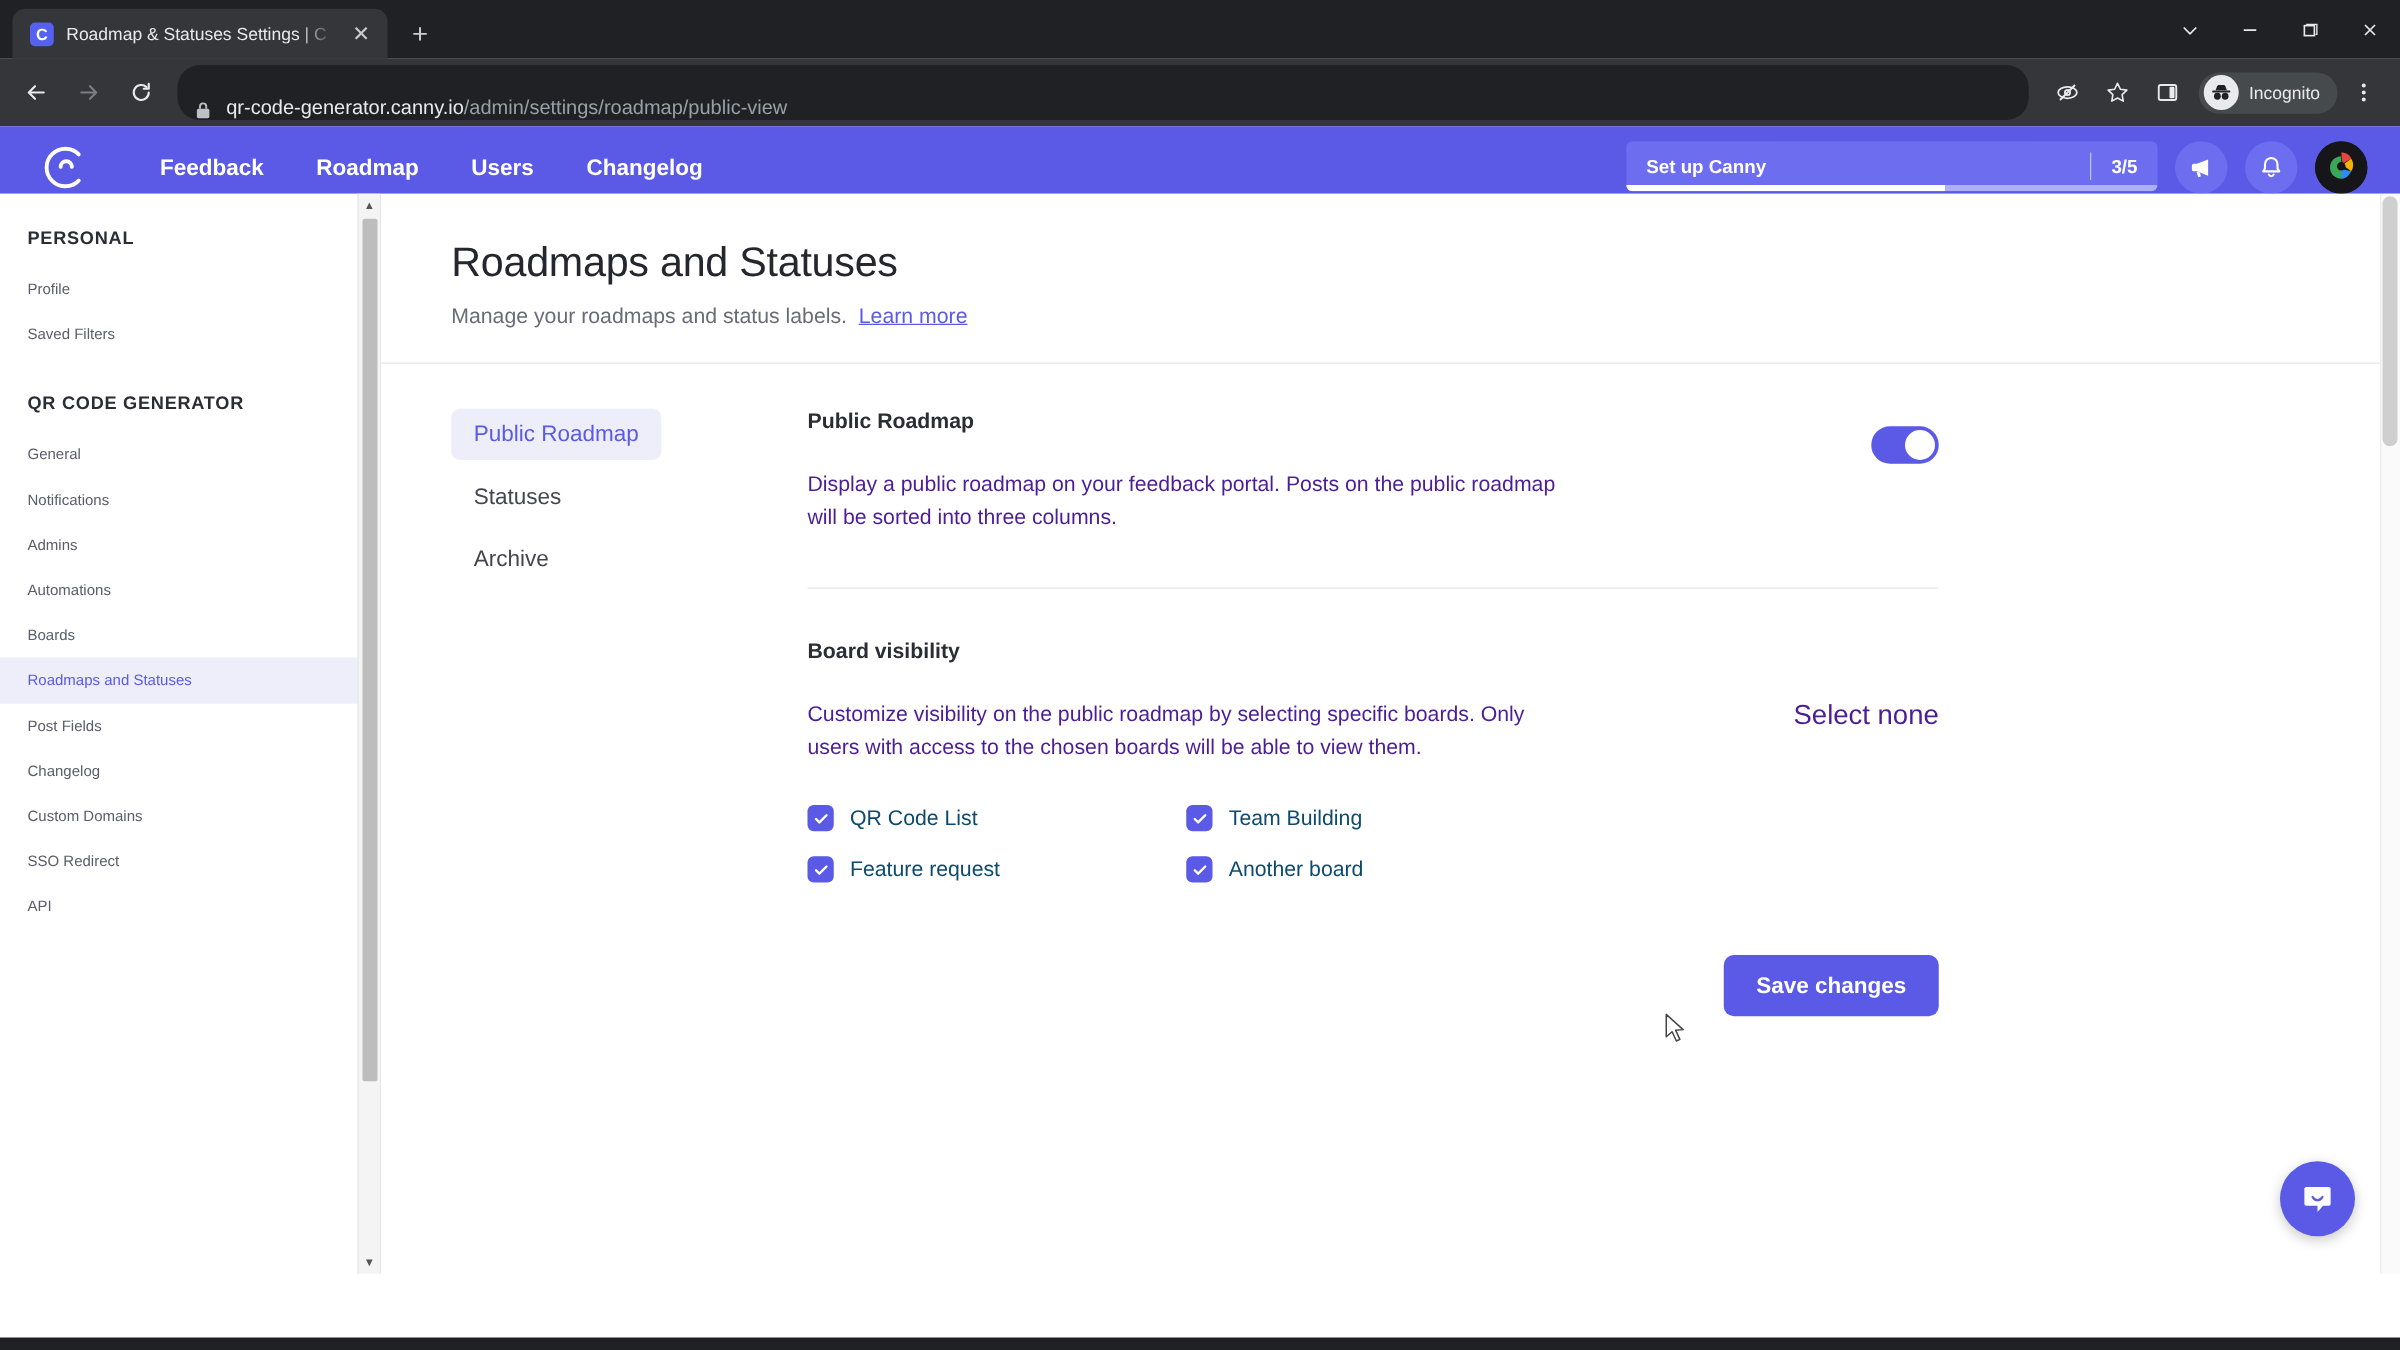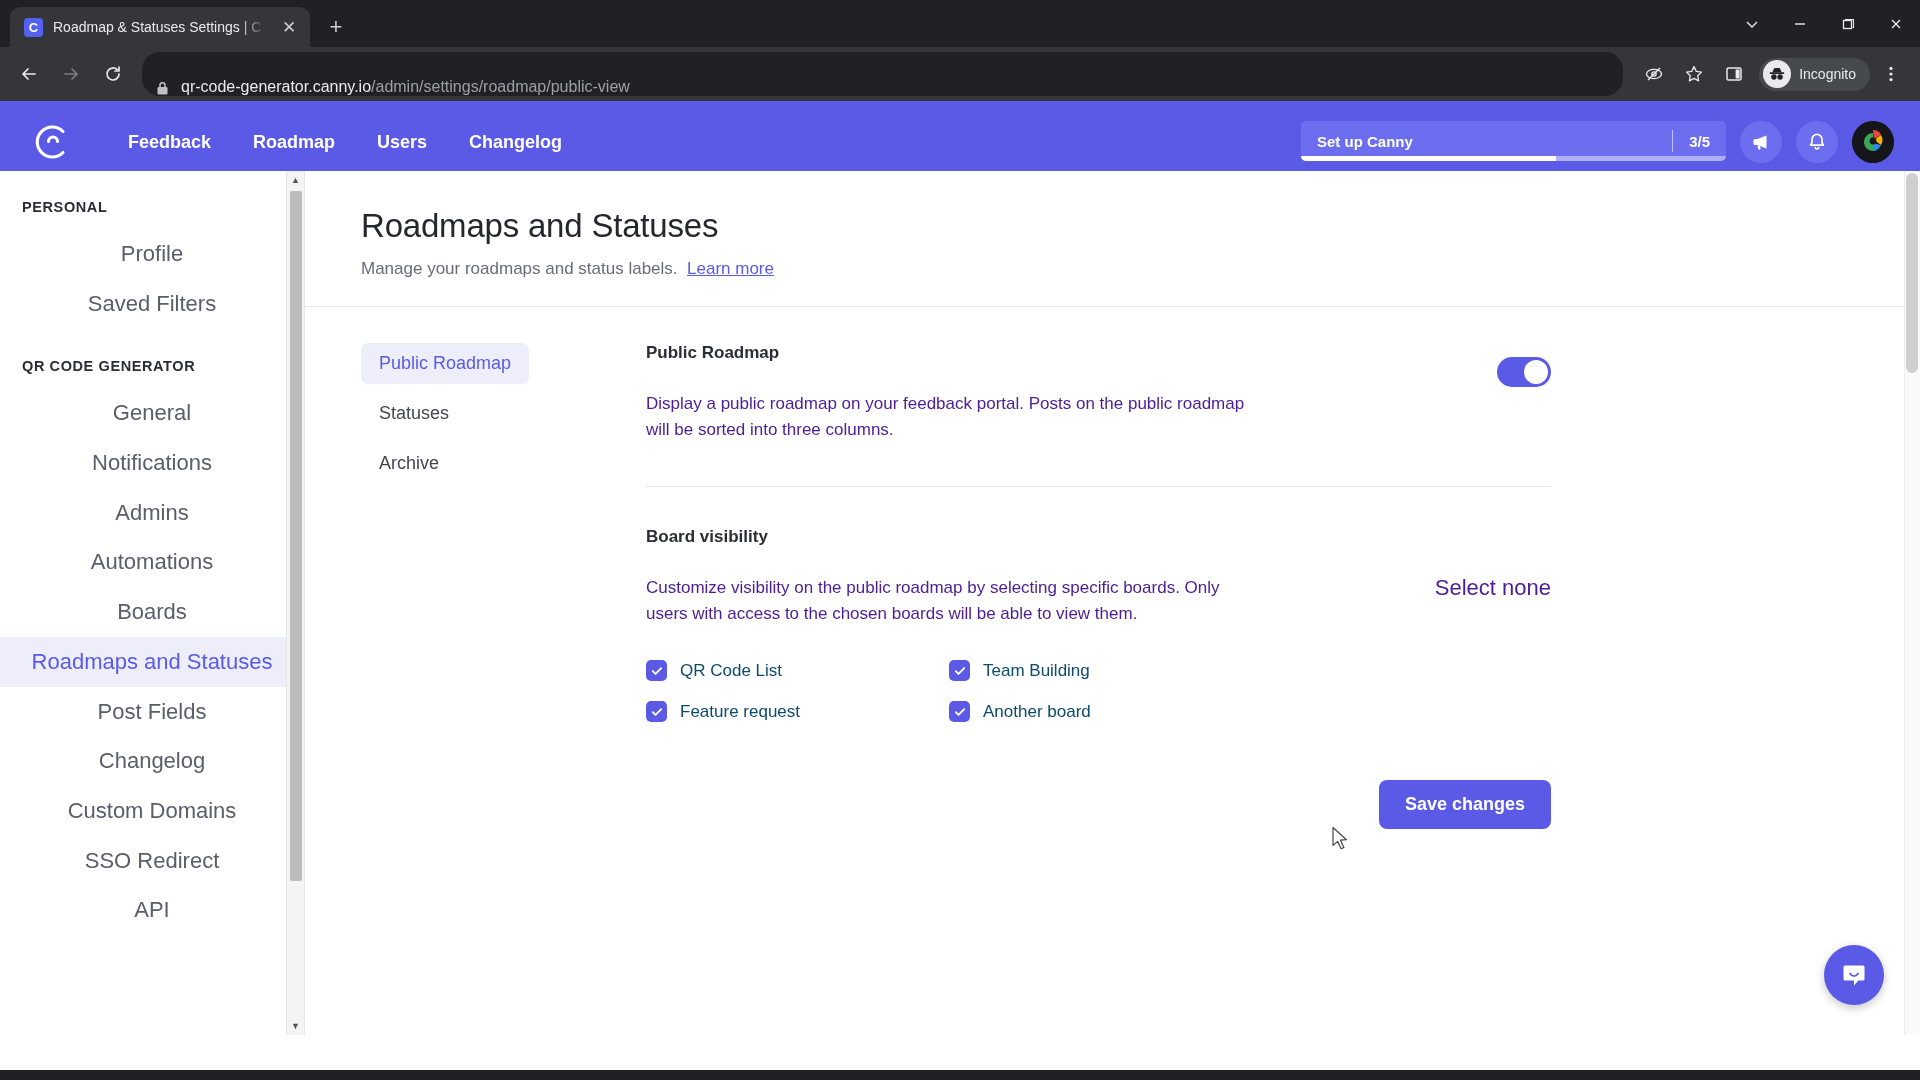--- a/index.html
+++ b/index.html
@@ -68,21 +68,21 @@
   .inc-label { color:#e8eaed; font-size:14px; }
 
   
   .trial {
     height:41px; background:#1d1b4b; display:flex; align-items:center; justify-content:center;
   }
   .trial-text { color:#ffffff; font-size:14.5px; font-weight:700; letter-spacing:.3px; }
 
   
   .cheader {
-    height:70px; background:#5a5ae6; display:flex; align-items:center; padding:12px 26px 0 30px;
+    height:54px; background:#5a5ae6; display:flex; align-items:center; padding:12px 26px 0 30px;
   }
   .clogo { width:46px; height:46px; display:flex; align-items:center; justify-content:center; flex:none; }
   .cnav { display:flex; align-items:center; gap:42px; margin-left:52px; }
   .cnav a { color:#ffffff; font-size:18px; font-weight:700; text-decoration:none; }
   .cright { margin-left:auto; display:flex; gap:14px; }
   .setup {
     width:425px; height:40px; background:#6d6df0; border-radius:5px; position:relative;
     display:flex; align-items:center; overflow:hidden;
   }
   .setup-label { color:#ffffff; font-size:15px; font-weight:700; padding-left:16px; flex:1; }
@@ -106,21 +106,21 @@
 
   .sidebar {
     width:305px; background:#ffffff; border-right:1px solid #e6e6ea; position:relative;
     padding-top:28px; flex:none;
   }
   .sb-group-title {
     font-size:14.5px; font-weight:700; color:#2c2c35; letter-spacing:.6px;
     padding:0 22px; margin-bottom:14px;
   }
   .sb-item {
-    font-size:22px; color:#5c5c6b; padding:10px 22px; line-height:1.35;text-align:center;
+    font-size:12px; color:#5c5c6b; padding:10px 22px; line-height:1.35;
   }
   .sb-item.active { background:#eeeefb; color:#5a5ae6; }
   .sb-gap { height:30px; }
 
   .sb-scroll {
     position:absolute; right:0; top:0; bottom:0; width:18px; background:#f4f4f4;
     border-left:1px solid #e6e6ea;
   }
   .sb-arrow { height:18px; display:flex; align-items:center; justify-content:center; color:#555; font-size:9px; }
   .sb-arrow.bot { position:absolute; bottom:0; left:0; right:0; }

